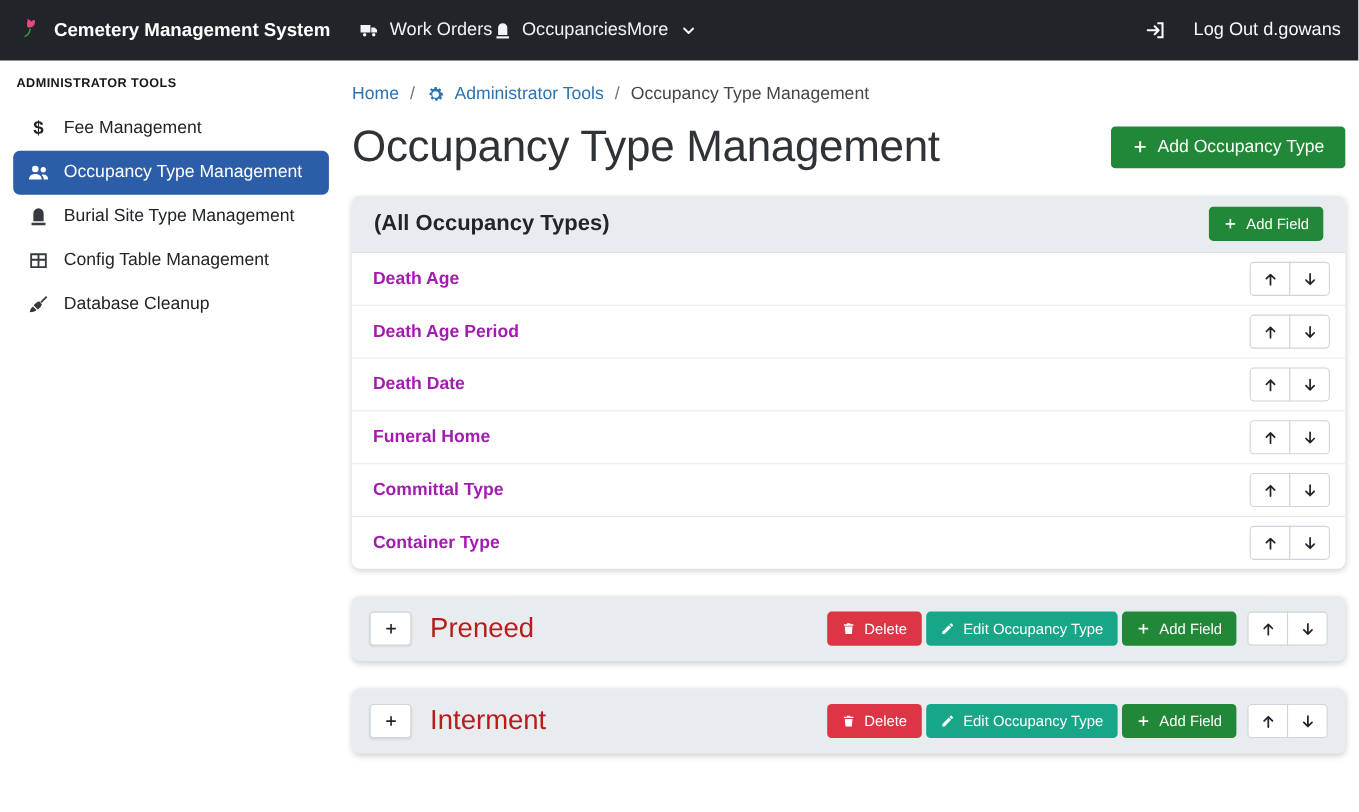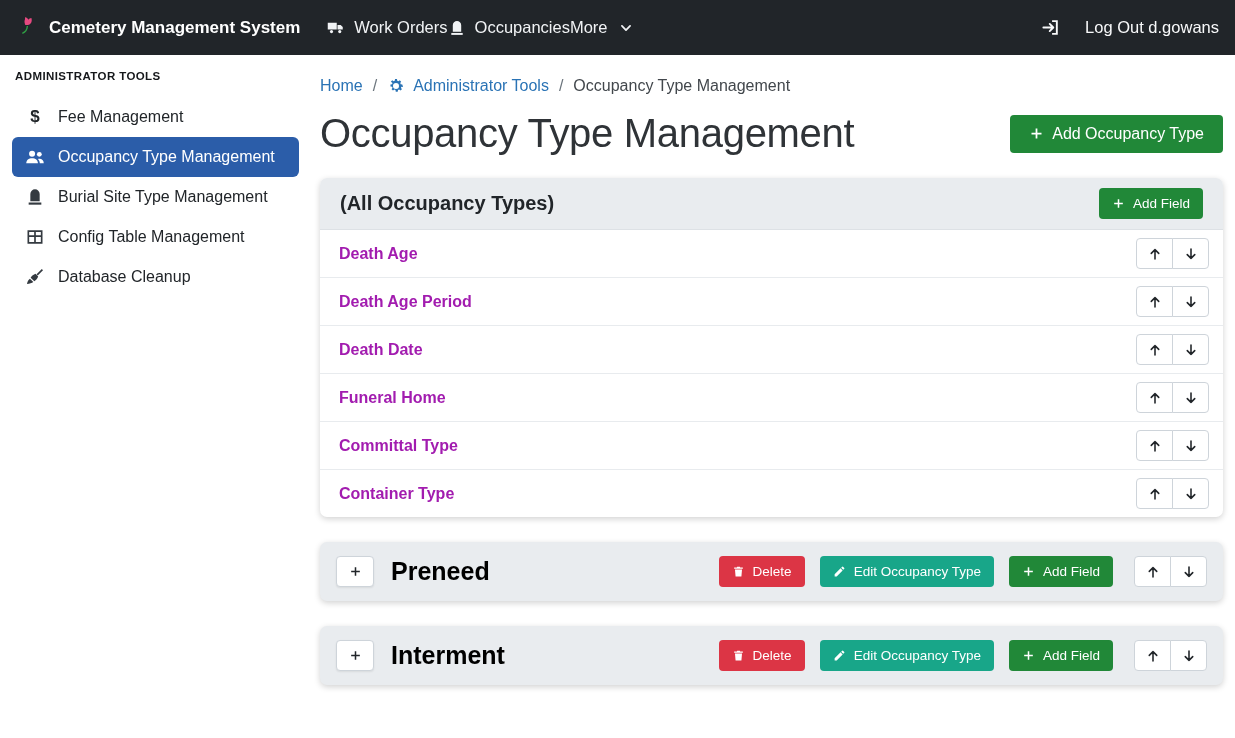--- a/index.html
+++ b/index.html
@@ -63,22 +63,22 @@
   .card-header{background:#e9ecef;border-radius:7px 7px 0 0;padding:10px 20px;display:flex;align-items:center;justify-content:space-between;border-bottom:1px solid #dde1e5}
   .card-title{font-size:20px;font-weight:600;color:#212529}
   .field-row{display:flex;align-items:center;justify-content:space-between;padding:8px 14px;border-bottom:1px solid #e8ebee}
   .field-row:last-child{border-bottom:none}
   .field-link{font-size:16px;font-weight:700;color:#a21caf;cursor:pointer;padding-left:5px}
 
   
   .section-bar{margin-top:25px;background:#e9ecef;border-radius:7px;box-shadow:0 2px 6px rgba(0,0,0,.18);padding:14px 16px;display:flex;align-items:center}
   .expand-btn{width:38px;height:31px;background:#fff;border:1px solid #ced4da;border-radius:4px;display:inline-flex;align-items:center;justify-content:center;color:#212529;cursor:pointer;box-shadow:0 1px 2px rgba(0,0,0,.08)}
   .expand-btn .ic{width:13px;height:13px}
-  .section-title{font-size:25px;color:#000000;margin-left:17px;font-weight:700}
-  .section-actions{margin-left:auto;display:flex;align-items:center;gap:15px}
+  .section-title{font-size:25px;color:#b91c1c;margin-left:17px;font-weight:400}
+  .section-actions{margin-left:auto;display:flex;align-items:center;gap:4px}
   .section-actions .btn-group{margin-left:6px}
 </style>
 </head>
 <body>
 
 <svg width="0" height="0" style="position:absolute" aria-hidden="true">
   <symbol id="i-flower" viewBox="0 0 24 24">
     <path fill="#2f9e44" d="M12.6 10.4c-.3 4.1-2.1 6.8-5.7 8.3l-.6-1.3c3.1-1.3 4.6-3.5 4.9-7z"></path>
     <path fill="#e64980" d="M9.4 1.4c1.7.4 2.8 1.2 3.5 2.5.7-1.1 1.8-1.7 3.2-1.9.7 2.4.4 4.3-.9 5.8-1.2 1.4-3.1 1.9-5.5 1.5-1-2.2-1.1-4.1-.3-5.9z"></path>
   </symbol>

